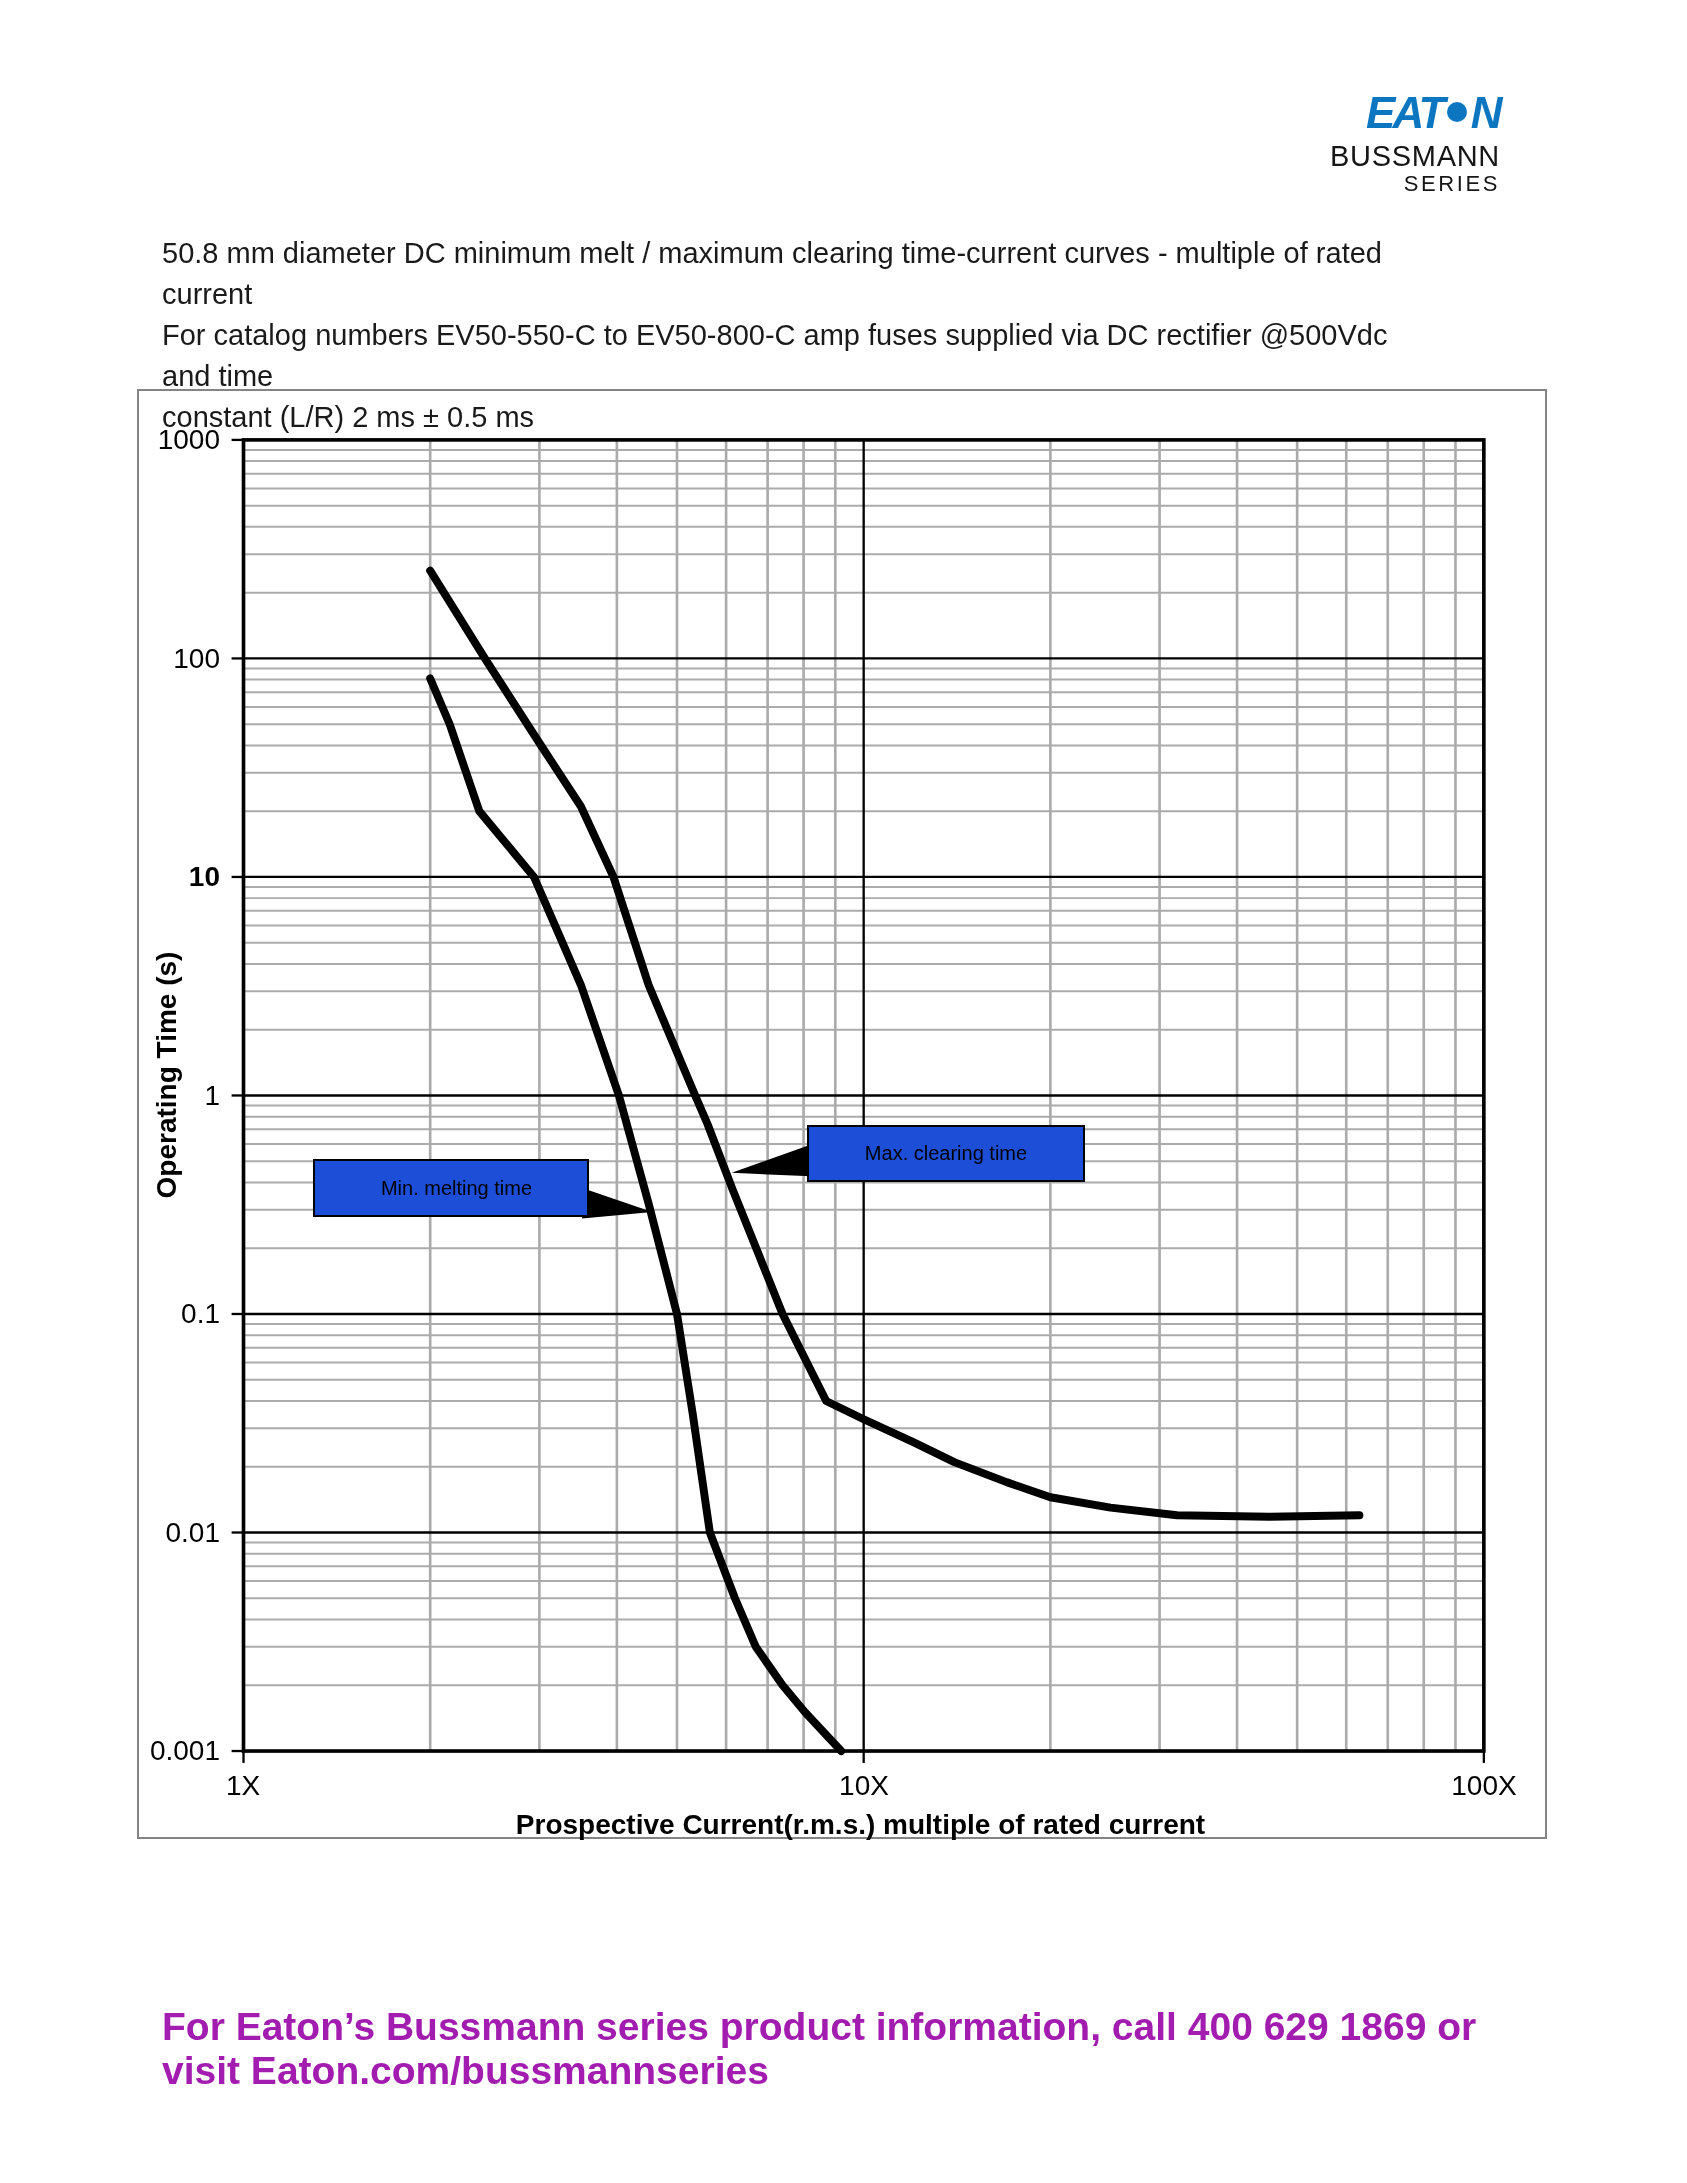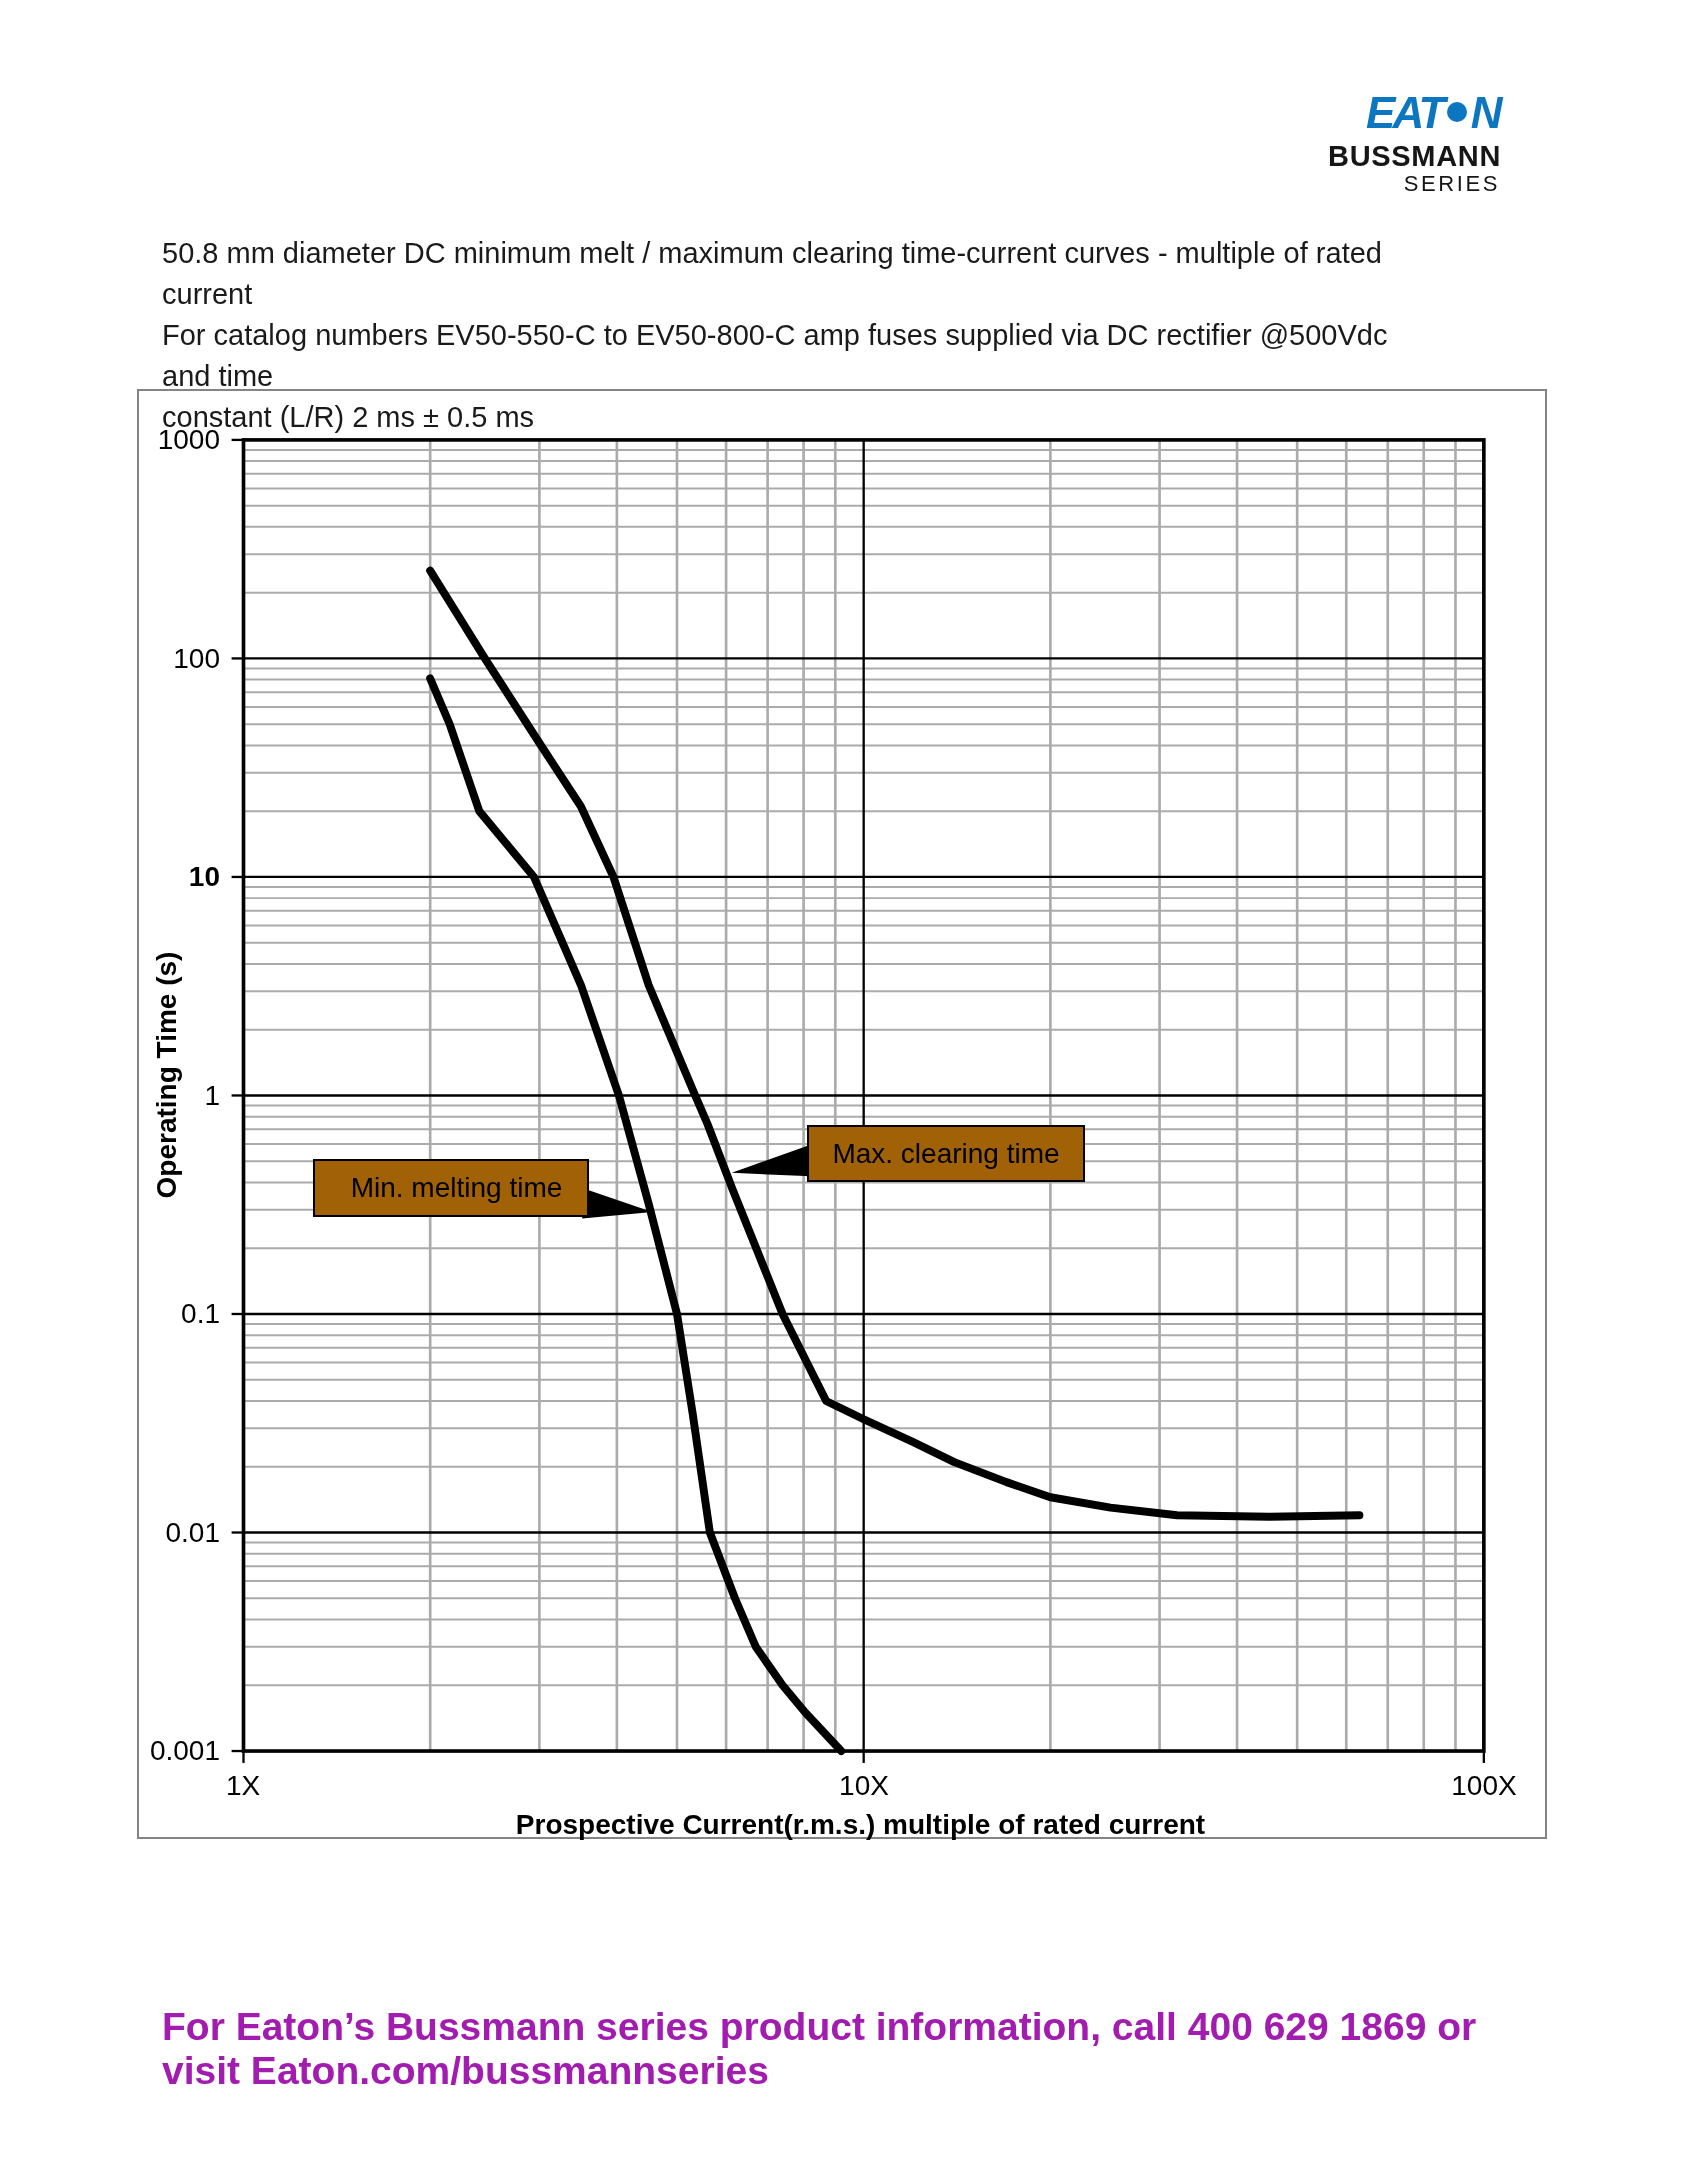--- a/index.html
+++ b/index.html
@@ -2,36 +2,36 @@
 <html style="font-size:10.6px"><head>
 <meta charset="utf-8">
 <style>
   html,body{margin:0;padding:0;background:#ffffff;}
   body{width:1687px;height:2183px;position:relative;font-family:"Liberation Sans",sans-serif;color:#1a1a1a;}
   #page{position:absolute;left:0;top:0;width:1687px;height:2183px;background:#fff;overflow:hidden;}
 
   .logo{position:absolute;left:1328px;top:91px;width:172px;text-align:right;line-height:1;}
   .logo-word{font-size:44px;font-weight:900;font-style:italic;color:#0c77c0;letter-spacing:-2.6px;white-space:nowrap;}
   .logo-dot{display:inline-block;width:20px;height:20px;border-radius:50%;background:#0c77c0;margin:0 4px 8px 4px;vertical-align:middle;}
-  .logo-bussmann{font-size:29px;font-weight:700;color:#161616;letter-spacing:0.7px;margin-top:6.6px;white-space:nowrap;}
+  .logo-bussmann{font-size:29px;font-weight:400;color:#161616;letter-spacing:0.7px;margin-top:6.6px;white-space:nowrap;}
   .logo-series{font-size:22px;font-weight:400;color:#161616;letter-spacing:2.6px;margin-top:2.6px;}
 
   .title-block{position:absolute;left:162px;top:233px;width:1231px;font-size:29px;line-height:41px;color:#1a1a1a;}
 
   .chart-box{position:absolute;left:137px;top:389px;width:1410px;height:1450px;border:2.6px solid #848484;box-sizing:border-box;background:transparent;}
 
   #chart-svg{position:absolute;left:0;top:0;}
 
   .ytick{position:absolute;left:61px;width:159px;text-align:right;transform:translateY(-50%);font-size:28px;color:#000;}
   .xtick{position:absolute;top:1770px;transform:translateX(-50%);font-size:28px;color:#000;white-space:nowrap;}
 
   .y-axis-title{position:absolute;left:167px;top:1075px;transform:translate(-50%,-50%) rotate(-90deg);font-size:28px;font-weight:700;white-space:nowrap;color:#000;}
   .x-axis-title{position:absolute;left:265px;top:1809px;width:1191px;text-align:center;font-size:28px;font-weight:700;color:#000;}
 
-  .callout{position:absolute;background:#a16207;border:2.6px solid #000;box-sizing:border-box;display:flex;align-items:center;justify-content:center;font-size:28px;color:#000;white-space:nowrap;}
+  .callout{position:absolute;background:#1d4ed8;border:2.6px solid #000;box-sizing:border-box;display:flex;align-items:center;justify-content:center;font-size:20px;color:#000;white-space:nowrap;}
   .callout-min{left:313px;top:1159px;width:276px;height:58px;padding-left:11px;}
   .callout-max{left:807px;top:1125px;width:278px;height:57px;}
 
   .footer{position:absolute;left:162px;top:2005px;width:1389px;font-size:39px;color:#a21caf;font-weight:bold;}
 </style>
 </head>
 <body>
 
 <div id="page">
 

